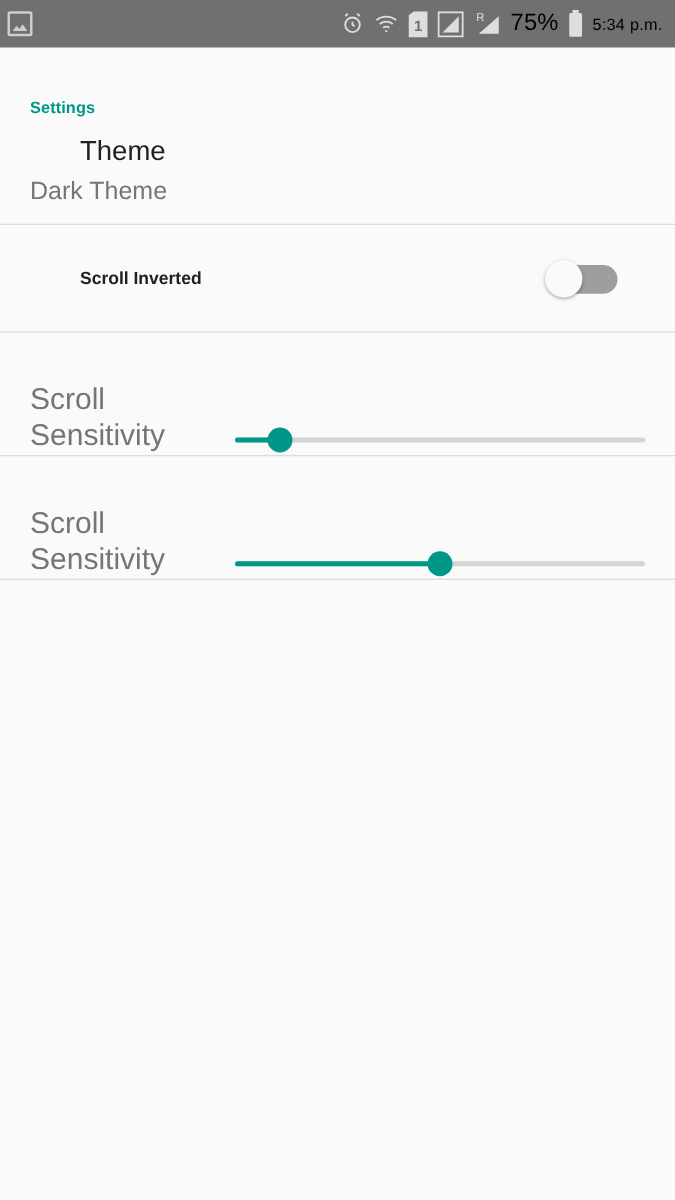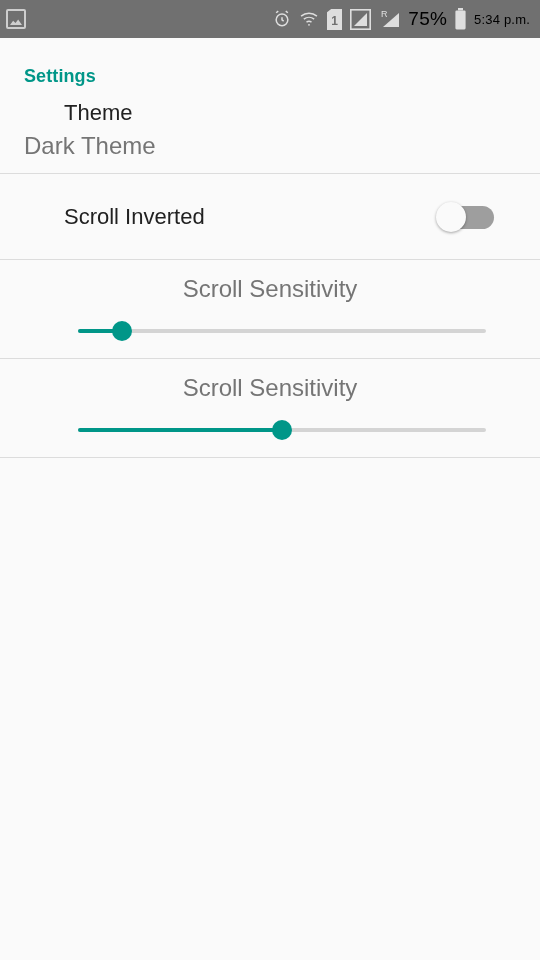--- a/index.html
+++ b/index.html
@@ -66,22 +66,22 @@
     background: #d6d6d6;
     clip-path: polygon(0% 100%, 26% 38%, 46% 72%, 68% 20%, 100% 100%);
   }
 
   
   .content { background: #fafafa; }
 
   .section-header {
     color: #009688;
     font-weight: bold;
-    font-size: 18px;
-    padding: 28px 24px 0 24px;
+    font-size: 13px;
+    padding: 40px 24px 0 24px;
     letter-spacing: .1px;
   }
 
   .divider {
     height: 1px;
     background: #dcdcdc;
     width: 100%;
   }
 
   .row {
@@ -98,31 +98,31 @@
     align-items: flex-start;
     justify-content: center;
   }
   .row-title {
     font-size: 22px;
     color: #212121;
     line-height: 1.25;
     margin-left: 40px;
   }
   .row-subtitle {
-    font-size: 24px;
+    font-size: 20px;
     color: #757575;
     margin-top: 6px;
     line-height: 1.2;
   }
 
   .row-switch {
     height: 85px;
     justify-content: space-between;
   }
-  .row-switch .row-title { font-size: 22px; }
+  .row-switch .row-title { font-size: 14px; font-weight: bold; }
 
   
   .switch {
     width: 58px;
     height: 30px;
     position: relative;
     flex: 0 0 auto;
     margin-right: 22px;
   }
   .switch .track {
@@ -140,22 +140,22 @@
     top: 0;
     width: 30px;
     height: 30px;
     border-radius: 50%;
     background: #fafafa;
     box-shadow: 0 1px 3px rgba(0,0,0,.35);
   }
 
   .row-slider {
     height: 98px;
-    flex-direction: column;
-    align-items: center;
+    flex-direction: row;
+    align-items: flex-end;
     justify-content: center;
     padding: 0 24px 0 24px;
   }
   .slider-label {
     font-size: 24px;
     color: #757575;
     line-height: 1.2;
   }
   .slider-wrap {
     position: relative;

